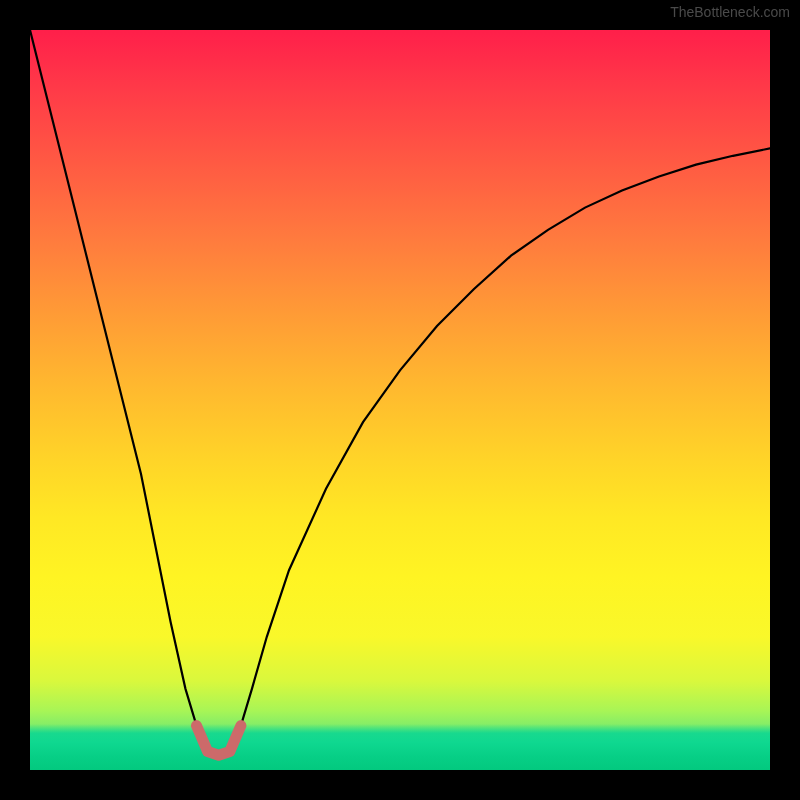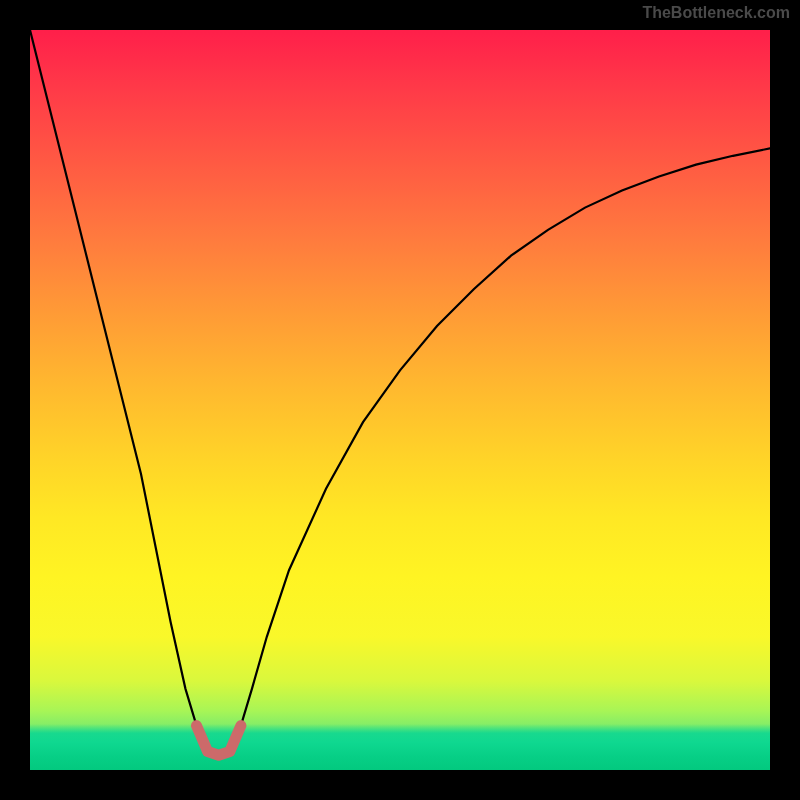--- a/index.html
+++ b/index.html
@@ -9,22 +9,22 @@
     height: 800px;
     background: #000;
     position: relative;
     font-family: Arial, Helvetica, sans-serif;
   }
   .watermark {
     position: absolute;
     top: 4px;
     right: 10px;
     color: #4a4a4a;
-    font-size: 16px;
-    font-weight: 700;
+    font-size: 14px;
+    font-weight: 400;
     z-index: 10;
   }
   .plot-area {
     position: absolute;
     left: 30px;
     top: 30px;
     width: 740px;
     height: 740px;
     overflow: hidden;
   }

